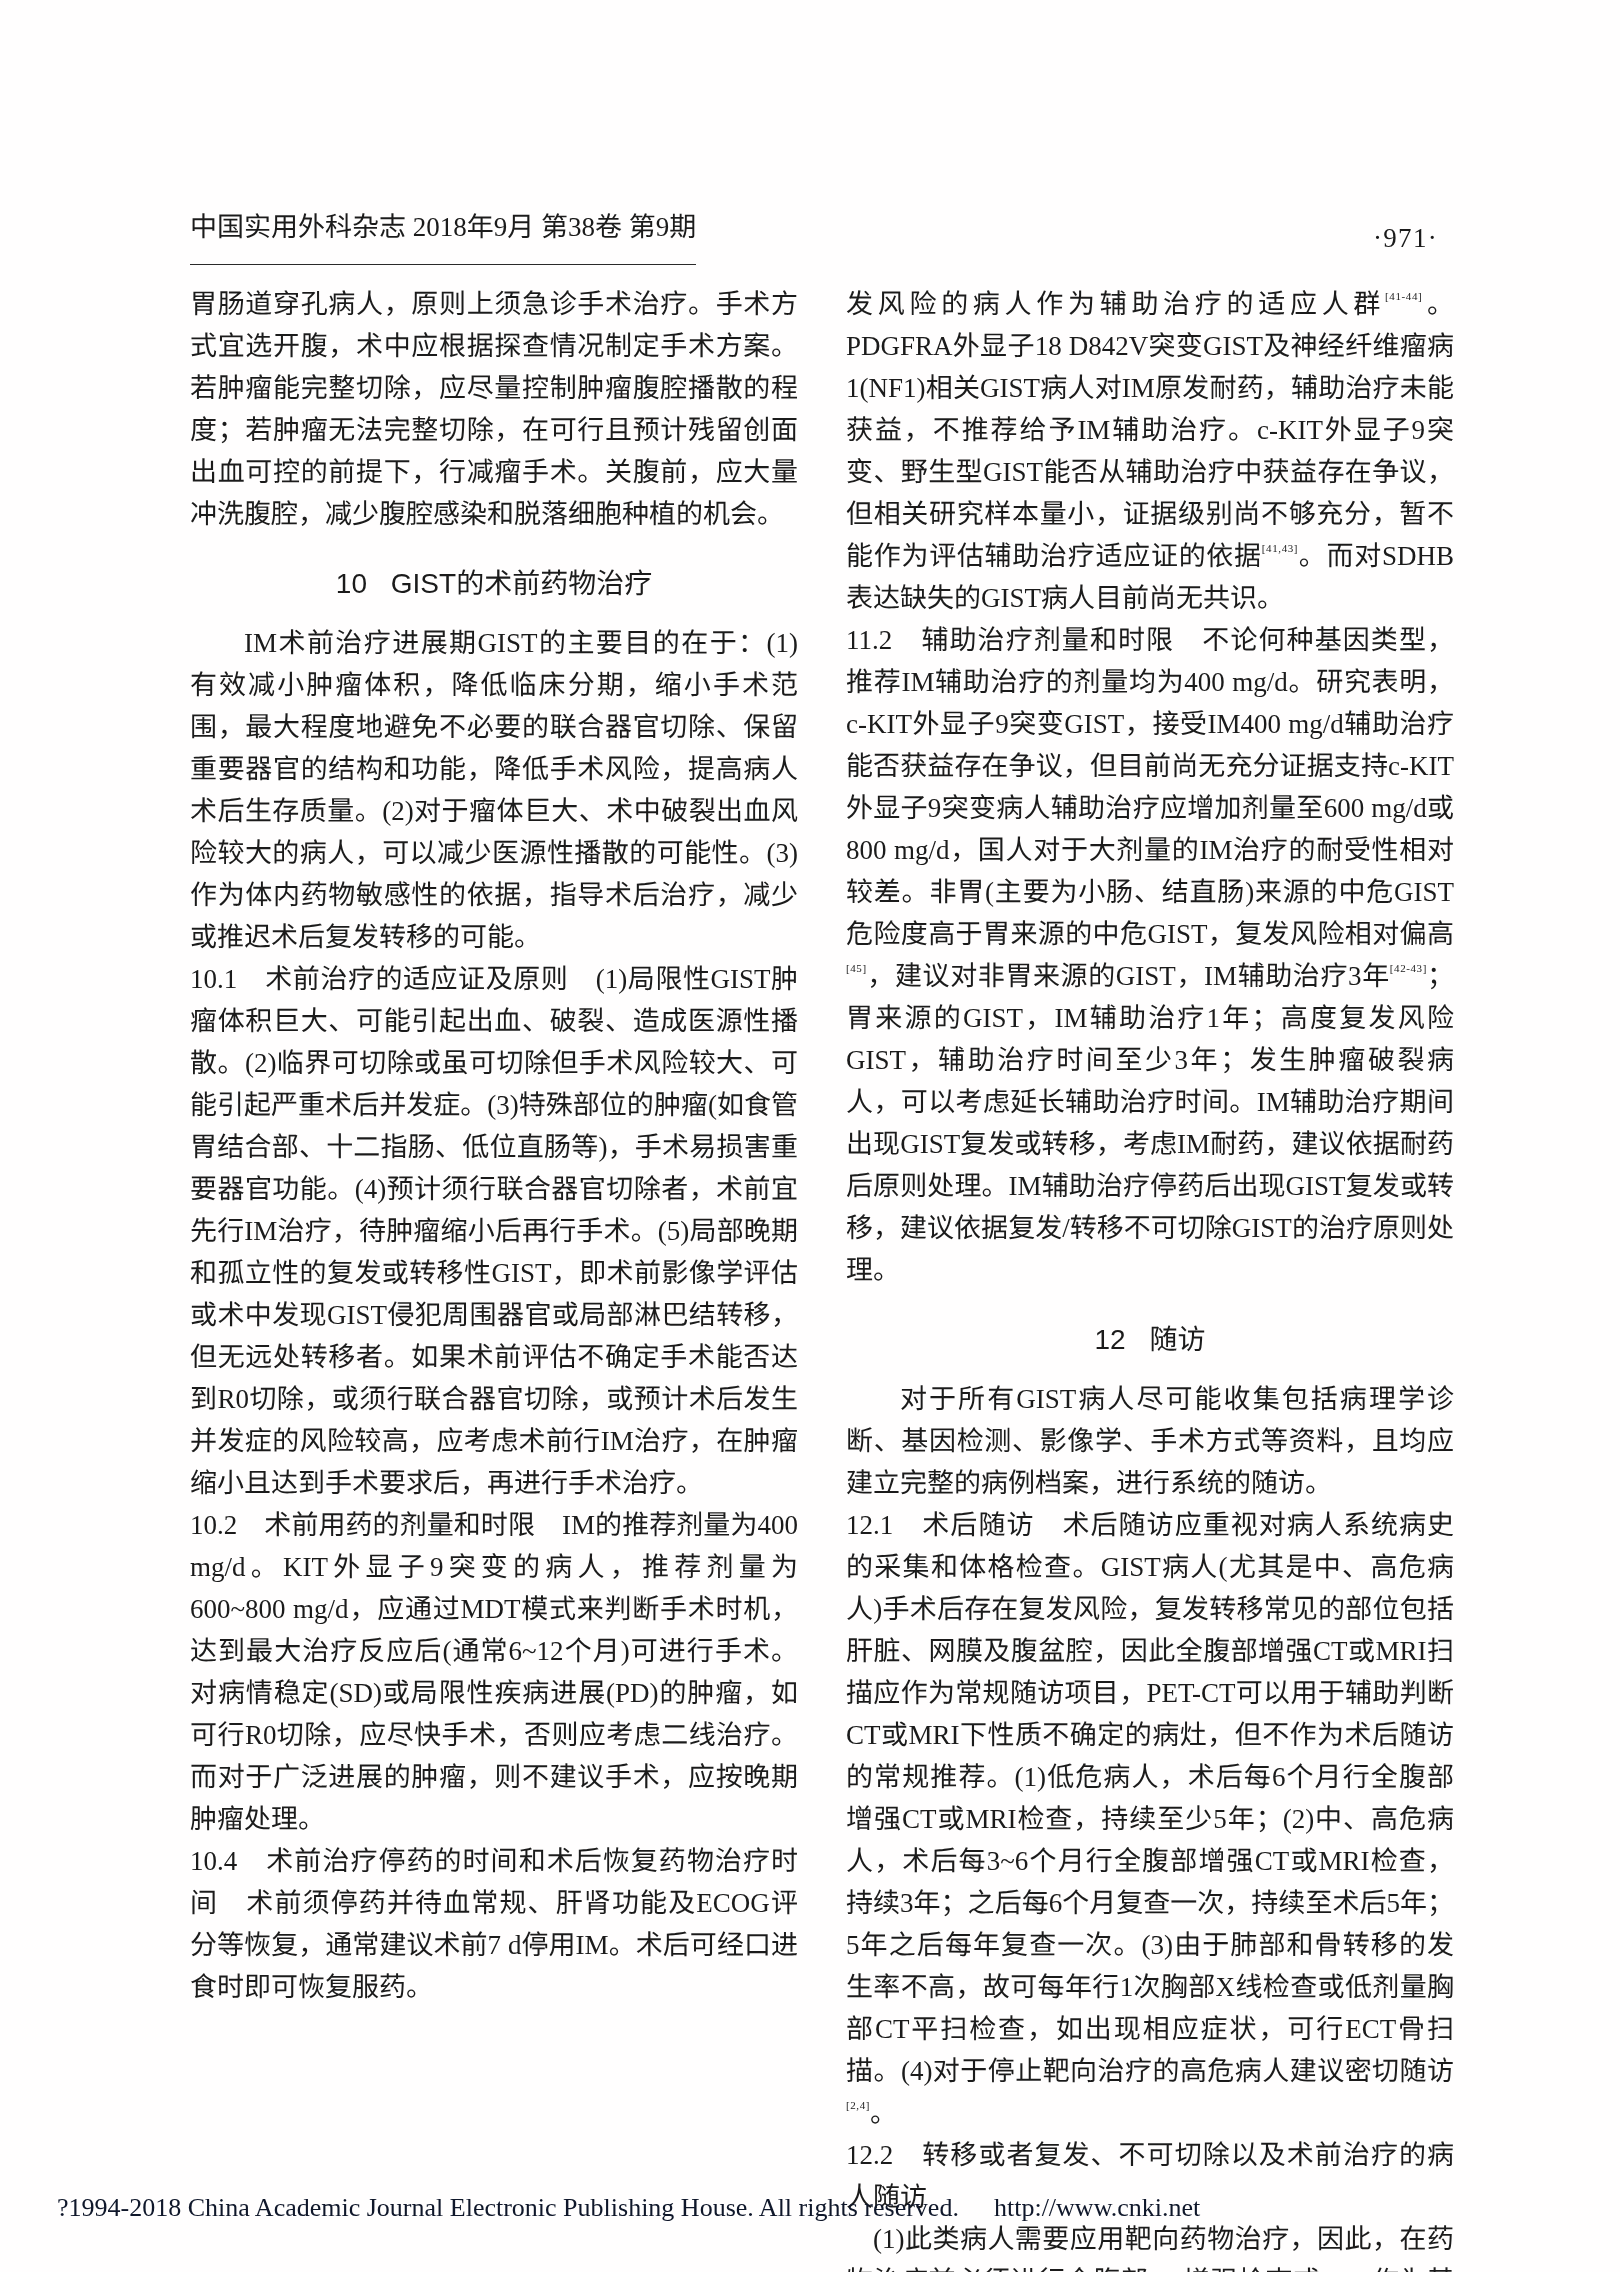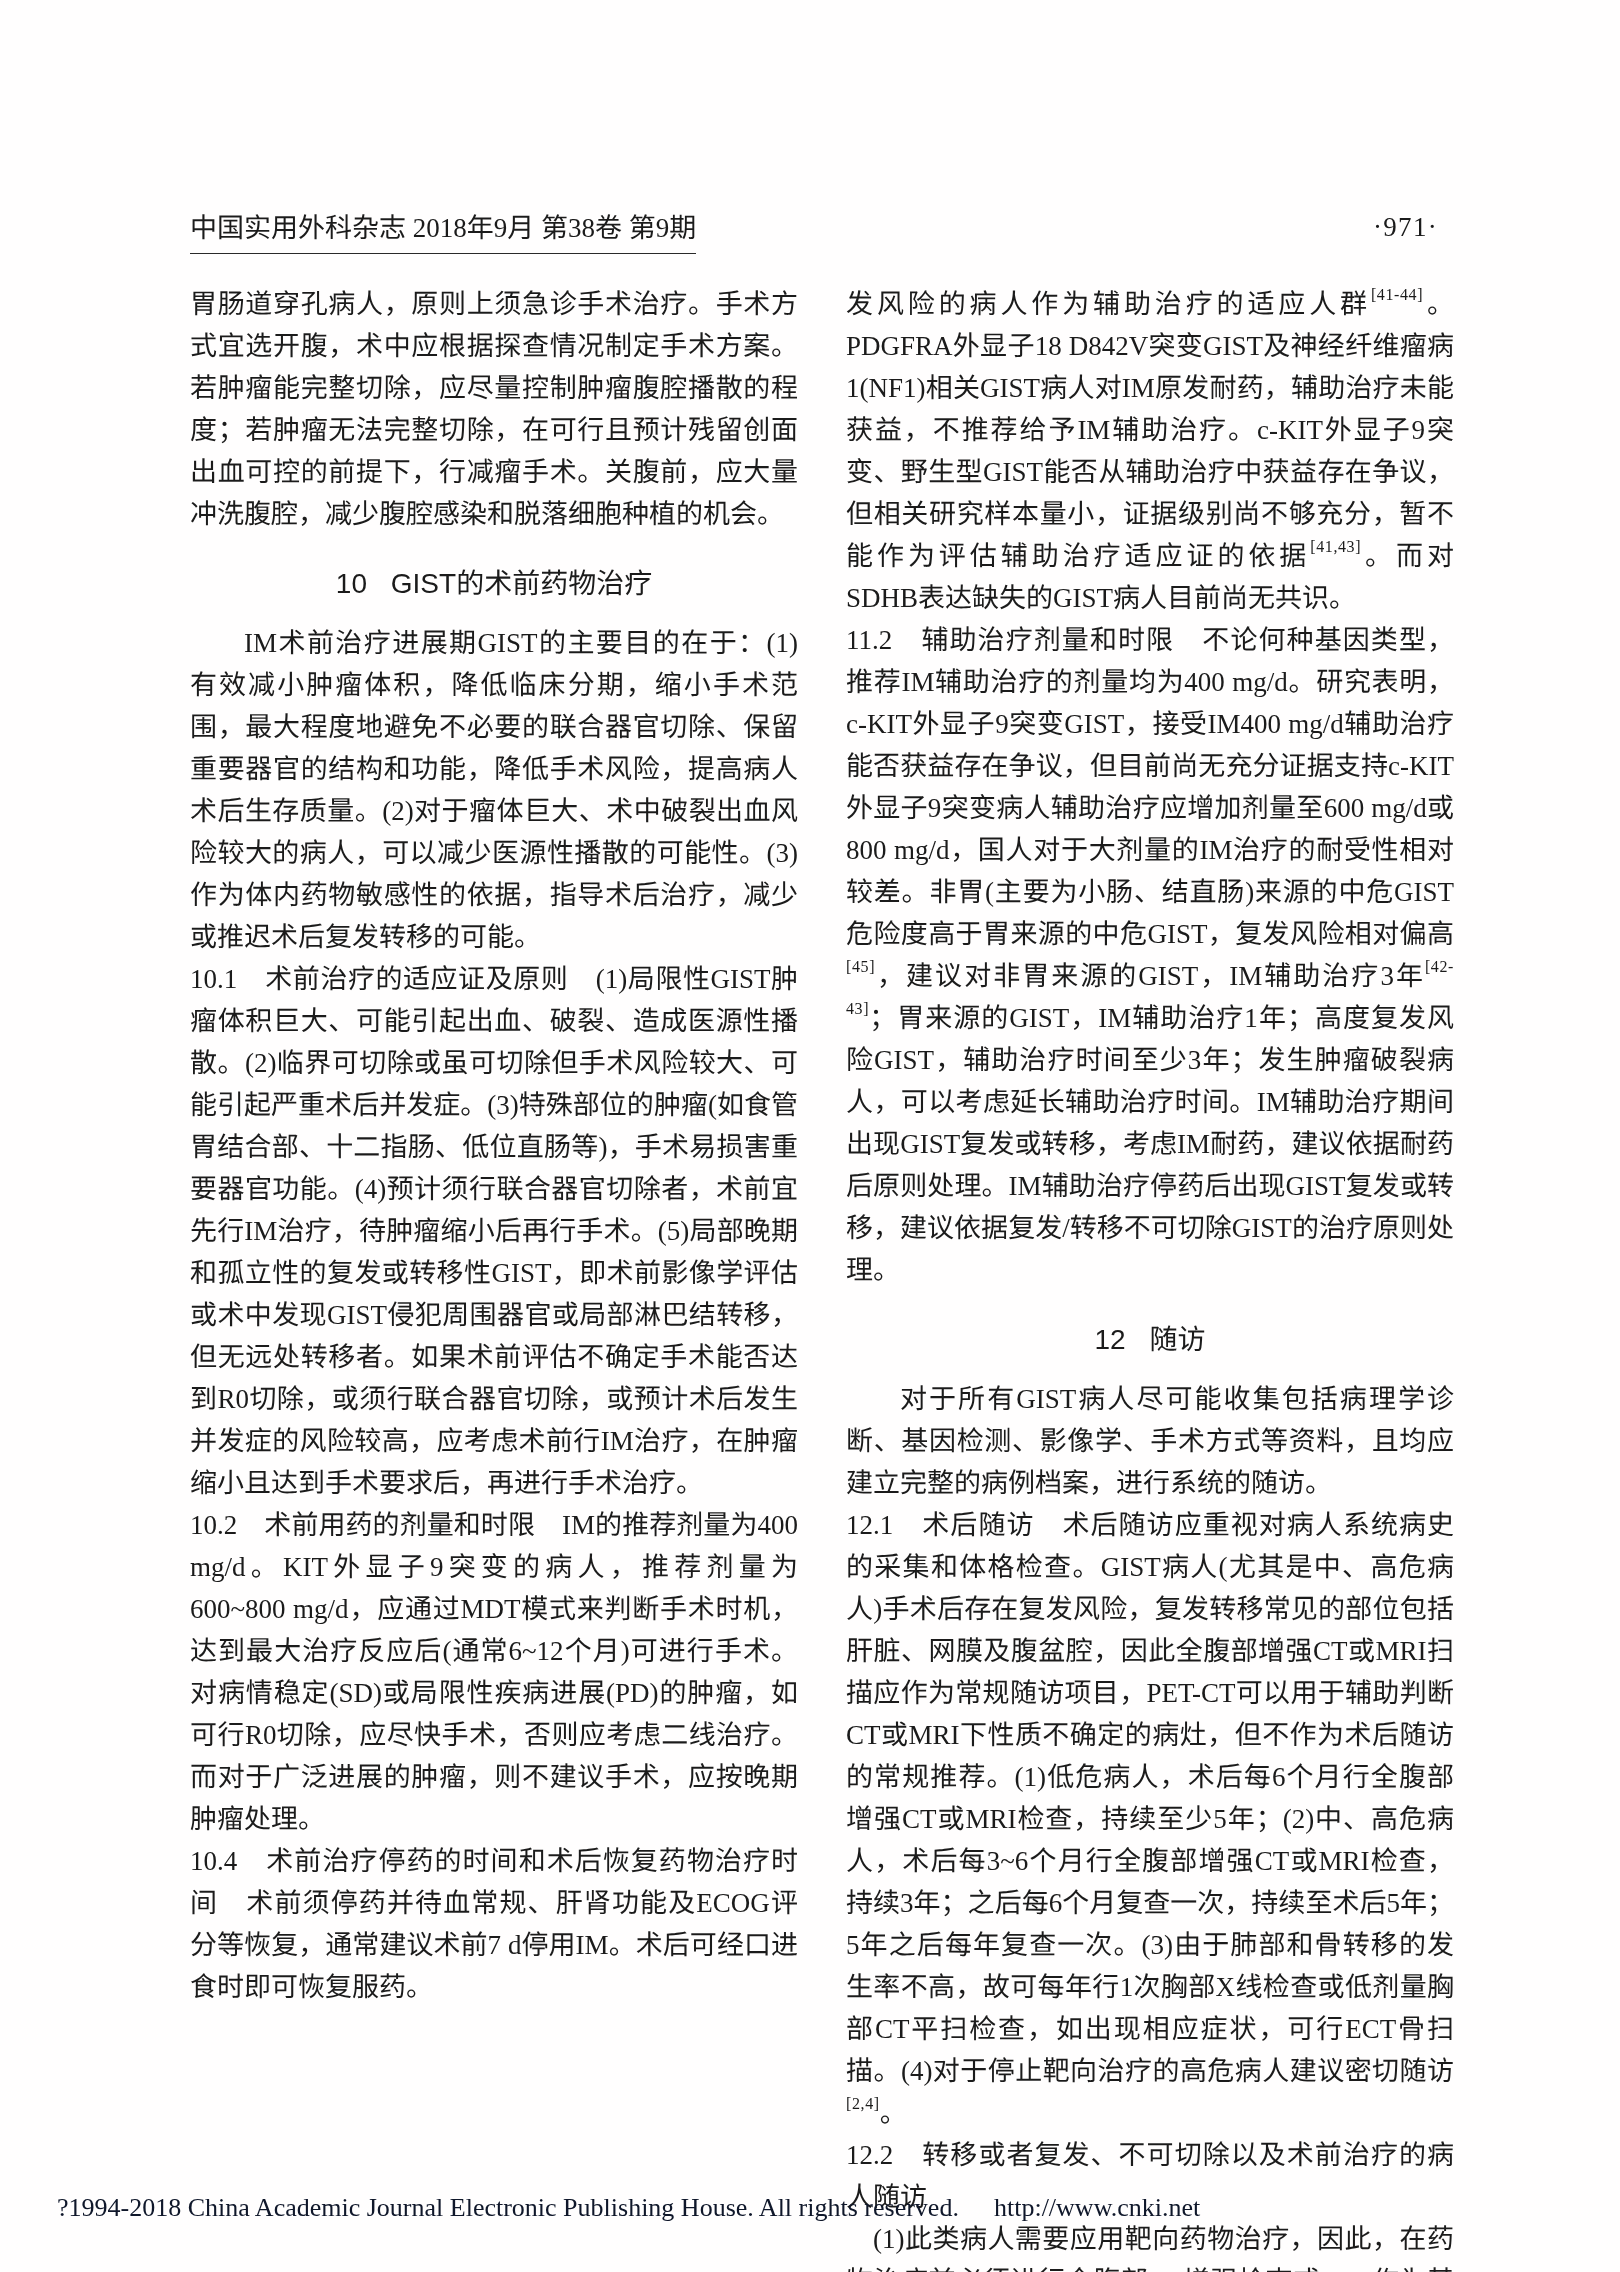--- a/index.html
+++ b/index.html
@@ -19,21 +19,21 @@
     width: 1248px;
     display: flex;
     justify-content: space-between;
     align-items: flex-end;
     font-size: 27px;
     line-height: 1.25;
     white-space: nowrap;
   }
   .journal-info {
     border-bottom: 1.9px solid #2a2a2a;
-    padding-bottom: 7px;
+    padding-bottom: 19px;
   }
   .page-number { padding-bottom: 9px; letter-spacing: 1.3px; text-align: center; }
   .column {
     position: absolute;
     top: 283px;
     width: 608px;
     font-size: 27px;
     line-height: 42px;
     text-align: justify;
   }
@@ -45,21 +45,21 @@
   .sec-heading {
     font-family: "Liberation Sans", "DejaVu Sans", sans-serif;
     font-weight: 400;
     font-size: 28px;
     line-height: 42px;
     margin: 28px 0 16.5px 0;
     text-align: center;
   }
   .sec-num { margin-right: 0.85em; }
   sup.ref {
-    font-size: 16px;
+    font-size: 11px;
     line-height: 0;
     vertical-align: 12.7px;
     letter-spacing: 0.6px;
   }
   .page-footer {
     position: absolute;
     left: 57px;
     top: 2192px;
     width: 1524px;
     font-size: 26px;

